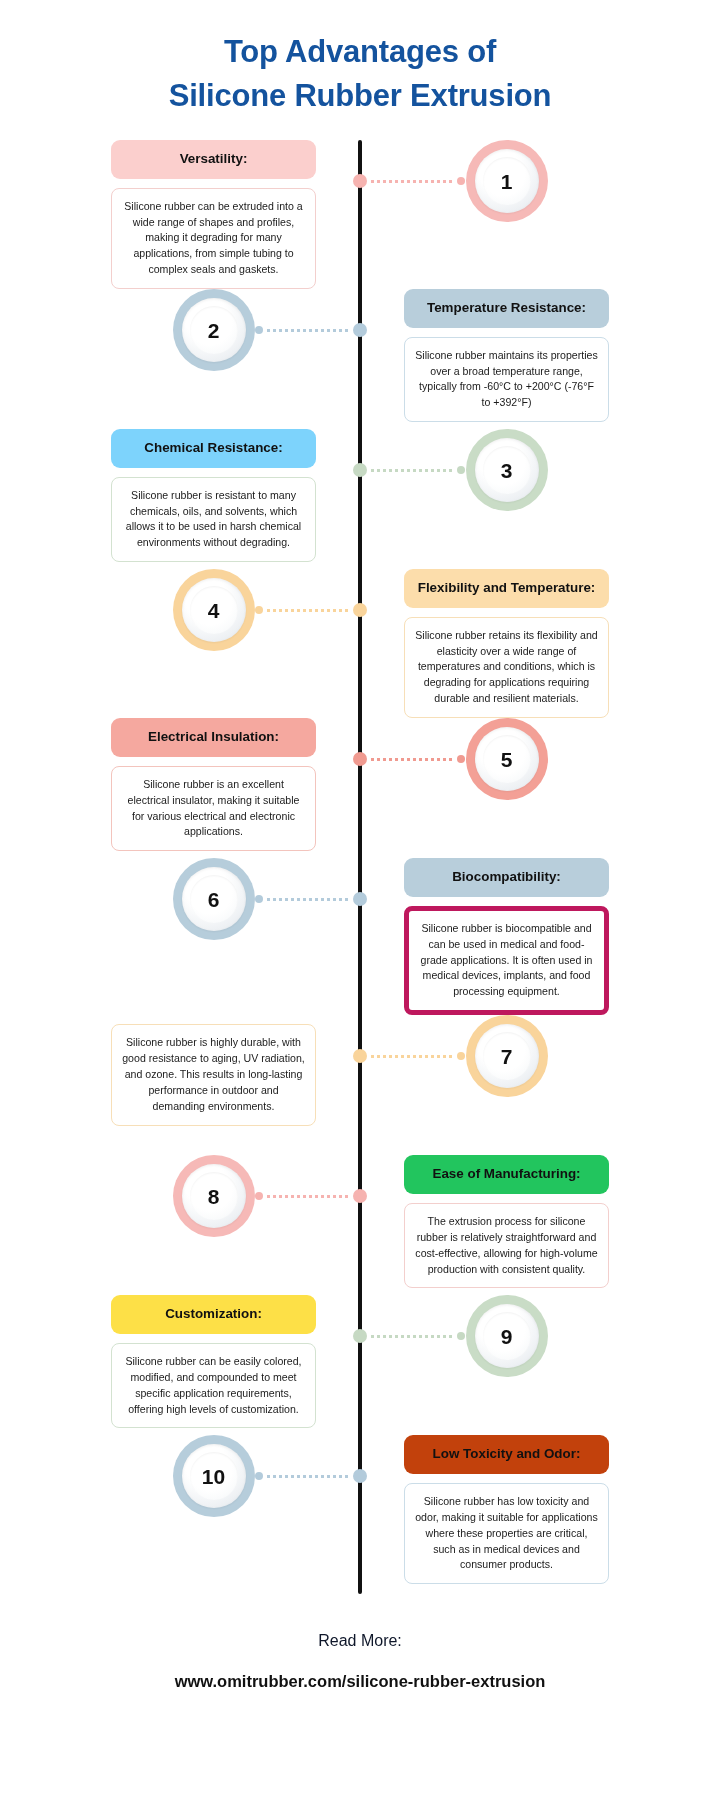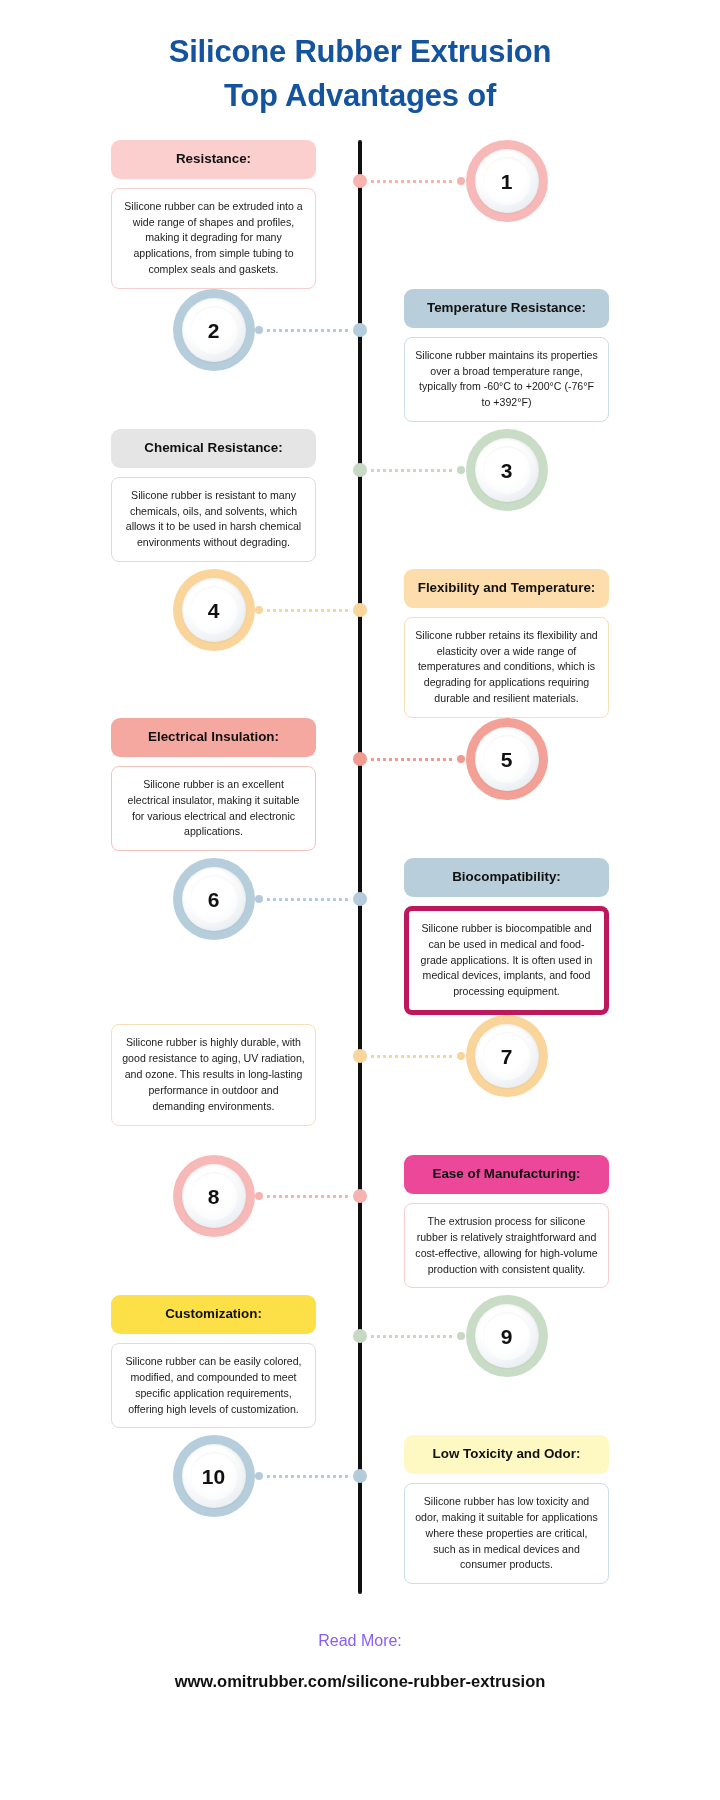--- a/index.html
+++ b/index.html
@@ -144,46 +144,46 @@
     flex: 0 0 auto;
   }
 
   
   .footer {
     text-align: center;
     padding: 34px 10px 26px;
   }
   .read-more {
     font-size: 16px;
-    color: #8b5cf6;
+    color: #0f172a;
     line-height: 1.6;
   }
   .site-url {
     font-size: 16.5px;
     font-weight: 700;
     color: #111111;
     line-height: 1.6;
     margin-top: 14px;
   }
 </style>
 </head>
 <body>
 
 <div class="title-block" style="color: rgb(20, 83, 158);">
+  <div class="title-line" style="color: rgb(20, 83, 158);">Top Advantages of</div>
   <div class="title-line" style="color: rgb(20, 83, 158);">Silicone Rubber Extrusion</div>
-  <div class="title-line" style="color: rgb(20, 83, 158);">Top Advantages of</div>
 </div>
 
 <div class="timeline">
   <div class="spine" style="background: rgb(17, 17, 17);"></div>
   <div id="rows">
       <div class="row">
         <div class="side left">
           <div class="textcol">
-            <div class="header-pill" style="background:#fbcfcd">Resistance:</div>
+            <div class="header-pill" style="background:#fbcfcd">Versatility:</div>
             <div class="body-card" style="border:1px solid #f3cfcd">Silicone rubber can be extruded into a wide range of shapes and profiles, making it degrading for many applications, from simple tubing to complex seals and gaskets.</div>
           </div>
         </div>
         <div class="side right" style="padding-top: 0px;">
           <div class="circlecol">
             <div class="badge" style="background:#f6b9b7">
               <div class="ring2"></div>
               <div class="ring3"></div>
               <div class="num">1</div>
             </div>
@@ -213,21 +213,21 @@
         </div>
         <div class="connector" style="right: 50%; width: 105px; flex-direction: row-reverse; top: 36px;">
           <div class="node" style="background:#b3cbdb; margin-right:-7px;"></div>
           <div class="dots" style="background-image: repeating-linear-gradient(to right,#b3cbdb 0 3px, transparent 3px 6px); margin:0 4px;"></div>
           <div class="endnode" style="background:#b3cbdb"></div>
         </div>
       </div>
       <div class="row">
         <div class="side left">
           <div class="textcol">
-            <div class="header-pill" style="background:#e5e5e5">Chemical Resistance:</div>
+            <div class="header-pill" style="background:#7dd3fc">Chemical Resistance:</div>
             <div class="body-card" style="border:1px solid #d3e2d0">Silicone rubber is resistant to many chemicals, oils, and solvents, which allows it to be used in harsh chemical environments without degrading.</div>
           </div>
         </div>
         <div class="side right" style="padding-top: 0px;">
           <div class="circlecol">
             <div class="badge" style="background:#c9dcc6">
               <div class="ring2"></div>
               <div class="ring3"></div>
               <div class="num">3</div>
             </div>
@@ -331,21 +331,21 @@
           <div class="circlecol">
             <div class="badge" style="background:#f6b9b7">
               <div class="ring2"></div>
               <div class="ring3"></div>
               <div class="num">8</div>
             </div>
           </div>
         </div>
         <div class="side right">
           <div class="textcol">
-            <div class="header-pill" style="background:#ec4899">Ease of Manufacturing:</div>
+            <div class="header-pill" style="background:#22c55e">Ease of Manufacturing:</div>
             <div class="body-card" style="border:1px solid #f3cfcd">The extrusion process for silicone rubber is relatively straightforward and cost-effective, allowing for high-volume production with consistent quality.</div>
           </div>
         </div>
         <div class="connector" style="right: 50%; width: 105px; flex-direction: row-reverse; top: 36px;">
           <div class="node" style="background:#f6b3b0; margin-right:-7px;"></div>
           <div class="dots" style="background-image: repeating-linear-gradient(to right,#f6b3b0 0 3px, transparent 3px 6px); margin:0 4px;"></div>
           <div class="endnode" style="background:#f6b3b0"></div>
         </div>
       </div>
       <div class="row">
@@ -375,21 +375,21 @@
           <div class="circlecol">
             <div class="badge" style="background:#b6cddb">
               <div class="ring2"></div>
               <div class="ring3"></div>
               <div class="num">10</div>
             </div>
           </div>
         </div>
         <div class="side right">
           <div class="textcol">
-            <div class="header-pill" style="background:#fef9c3">Low Toxicity and Odor:</div>
+            <div class="header-pill" style="background:#c2410c">Low Toxicity and Odor:</div>
             <div class="body-card" style="border:1px solid #cbdde8">Silicone rubber has low toxicity and odor, making it suitable for applications where these properties are critical, such as in medical devices and consumer products.</div>
           </div>
         </div>
         <div class="connector" style="right: 50%; width: 105px; flex-direction: row-reverse; top: 36px;">
           <div class="node" style="background:#b3cbdb; margin-right:-7px;"></div>
           <div class="dots" style="background-image: repeating-linear-gradient(to right,#b3cbdb 0 3px, transparent 3px 6px); margin:0 4px;"></div>
           <div class="endnode" style="background:#b3cbdb"></div>
         </div>
       </div>
     </div>

